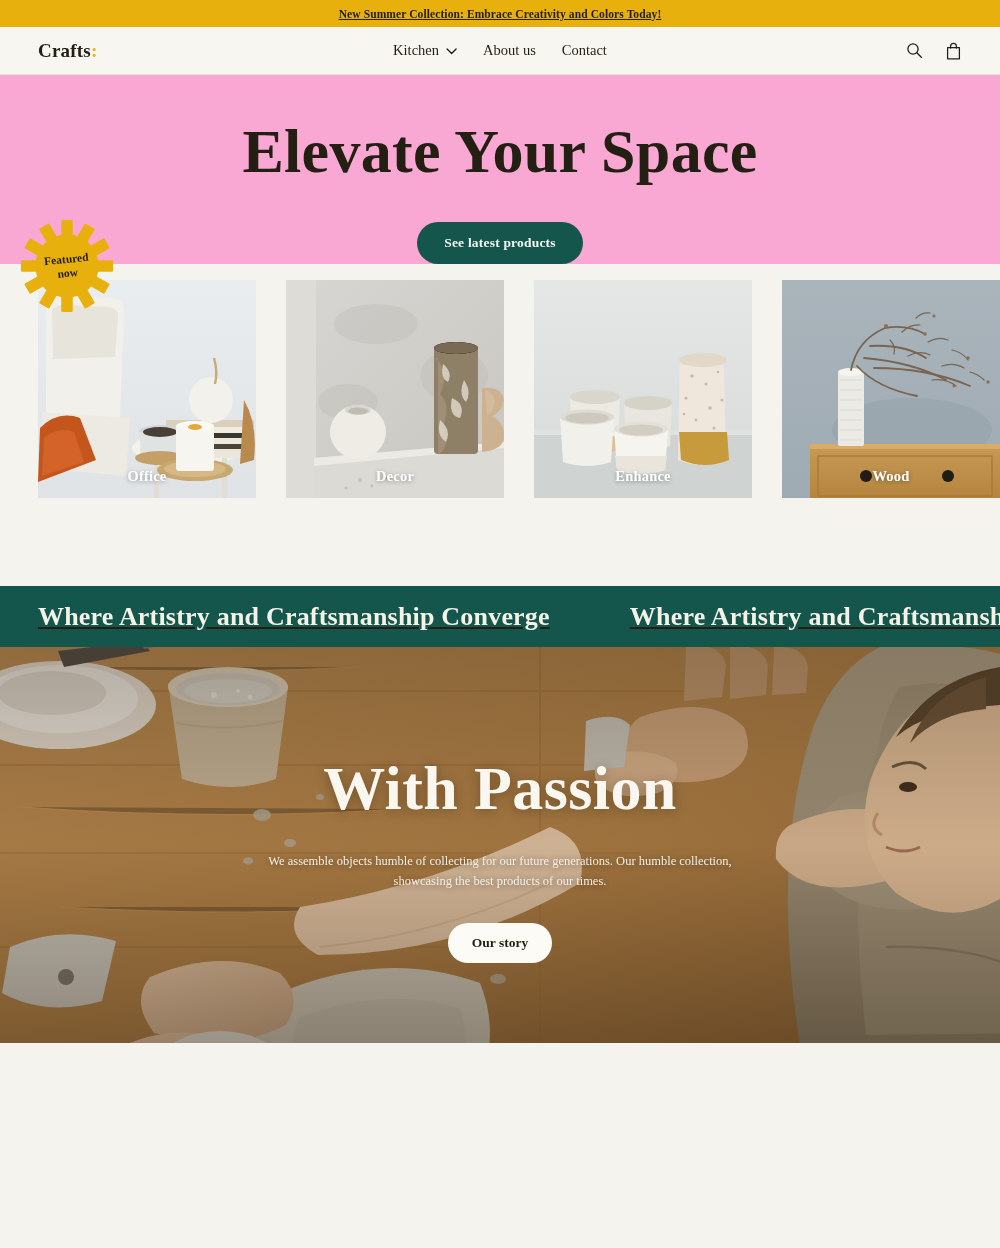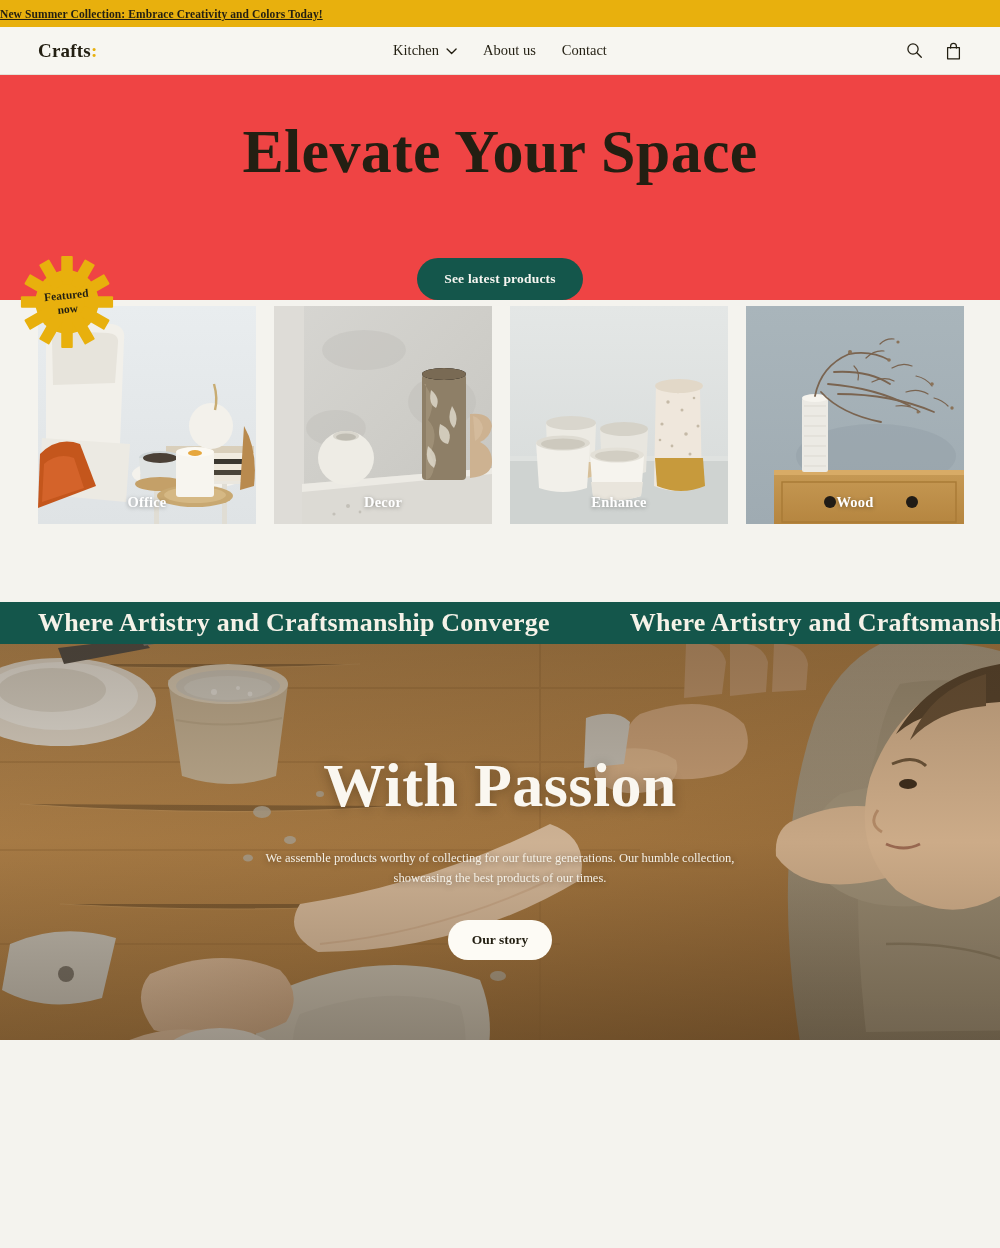--- a/index.html
+++ b/index.html
@@ -8,21 +8,21 @@
   body {
     background:#f4f3ee;
     font-family:"Liberation Serif", "DejaVu Serif", serif;
     color:#231f12;
   }
 
   
   .announce {
     height:27px;
     background:#e8b00d;
-    display:flex; align-items:center; 
+    display:flex; align-items:center; justify-content:center;
   }
   .announce-link {
     font-size:11.5px;
     font-weight:600;
     color:#231f12;
     text-decoration:underline;
     letter-spacing:.1px;
     cursor:pointer;
   }
 
@@ -58,21 +58,21 @@
   .header-actions {
     margin-left:auto;
     display:flex; align-items:center; gap:22px;
   }
   .icon-btn { cursor:pointer; display:flex; align-items:center; }
 
   
   .hero {
     padding-top:44px;
     text-align:center;
-    background:#ef4444;
+    background:#f9a8d4;
   }
   .hero-title {
     font-size:62px;
     font-weight:700;
     letter-spacing:.3px;
     line-height:1.05;
     color:#231f12;
   }
   .hero-sub {
     margin-top:34px;
@@ -86,21 +86,20 @@
     background:#14564b;
     color:#f7f6f1;
     font-size:13.5px;
     font-weight:700;
     padding:13px 27px;
     border-radius:999px;
     border:none;
     font-family:inherit;
     cursor:pointer;
     letter-spacing:.2px;
-    margin-top:36px;
   }
 
   
   .cards-section { position:relative; padding-bottom:72px; }
   .badge {
     position:absolute;
     left:19px; top:-46px;
     width:96px; height:96px;
     z-index:5;
   }
@@ -108,22 +107,22 @@
   .badge-text {
     position:absolute; inset:0;
     display:flex; flex-direction:column;
     align-items:center; justify-content:center;
     font-size:11.5px; font-weight:700;
     line-height:1.25; color:#231f12;
     text-align:center;
     transform:rotate(-6deg);
   }
   .cards {
-    display:flex; gap:18px;
-    padding:6px 38px;
+    display:flex; gap:30px;
+    padding:16px 38px;
   }
   .card {
     position:relative;
     width:218px; height:218px;
     overflow:hidden;
     cursor:pointer;
     flex:0 0 auto;
   }
   .card-img { position:absolute; inset:0; }
   .card-label {
@@ -132,25 +131,26 @@
     text-align:center;
     color:#fff;
     font-size:14.5px;
     font-weight:600;
     text-shadow:0 1px 4px rgba(0,0,0,.35);
     letter-spacing:.2px;
   }
 
   
   .marquee {
-    height:42px;
+    height:61px;
     background:#14564b;
     display:flex; align-items:center;
     overflow:hidden;
     white-space:nowrap;
+    text-decoration:underline;
   }
   .marquee-track { display:flex; gap:80px; padding-left:38px; }
   .marquee-item {
     color:#f5f2e8;
     font-size:26px;
     font-weight:600;
     letter-spacing:.2px;
   }
 
   
@@ -609,20 +609,20 @@
       <ellipse cx="248" cy="214" rx="5" ry="3.5"></ellipse>
       <ellipse cx="320" cy="150" rx="4" ry="3"></ellipse>
       <ellipse cx="498" cy="332" rx="8" ry="5"></ellipse>
     </g>
 
     <rect width="1000" height="396" fill="url(#vign)"></rect>
   </svg>
 
   <div class="story-inner">
     <h2 class="story-title">With Passion</h2>
-    <p class="story-sub">We assemble products worthy of collecting for our future generations. Our humble collection, showcasing the best products of our times.</p>
+    <p class="story-sub">We assemble objects humble of collecting for our future generations. Our humble collection, showcasing the best products of our times.</p>
     <div class="story-cta-wrap">
       <button class="btn-white">Our story</button>
     </div>
   </div>
 </section>
 
 <div class="bottom-space"></div>
 
 </body></html>

